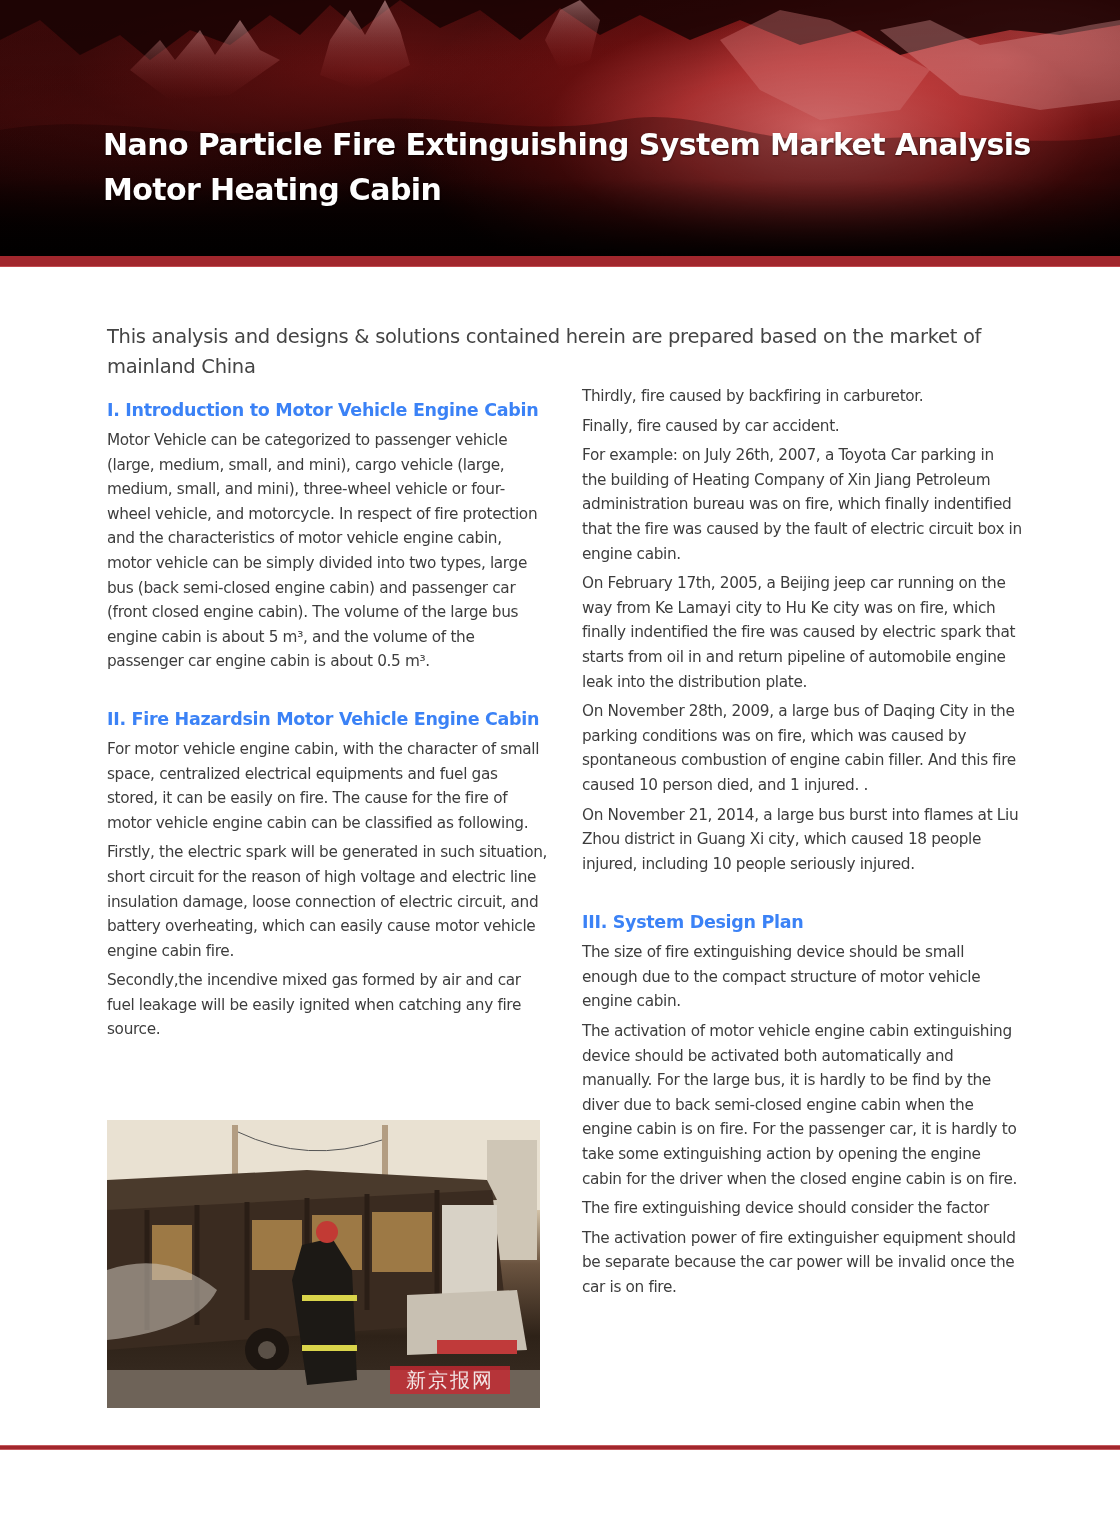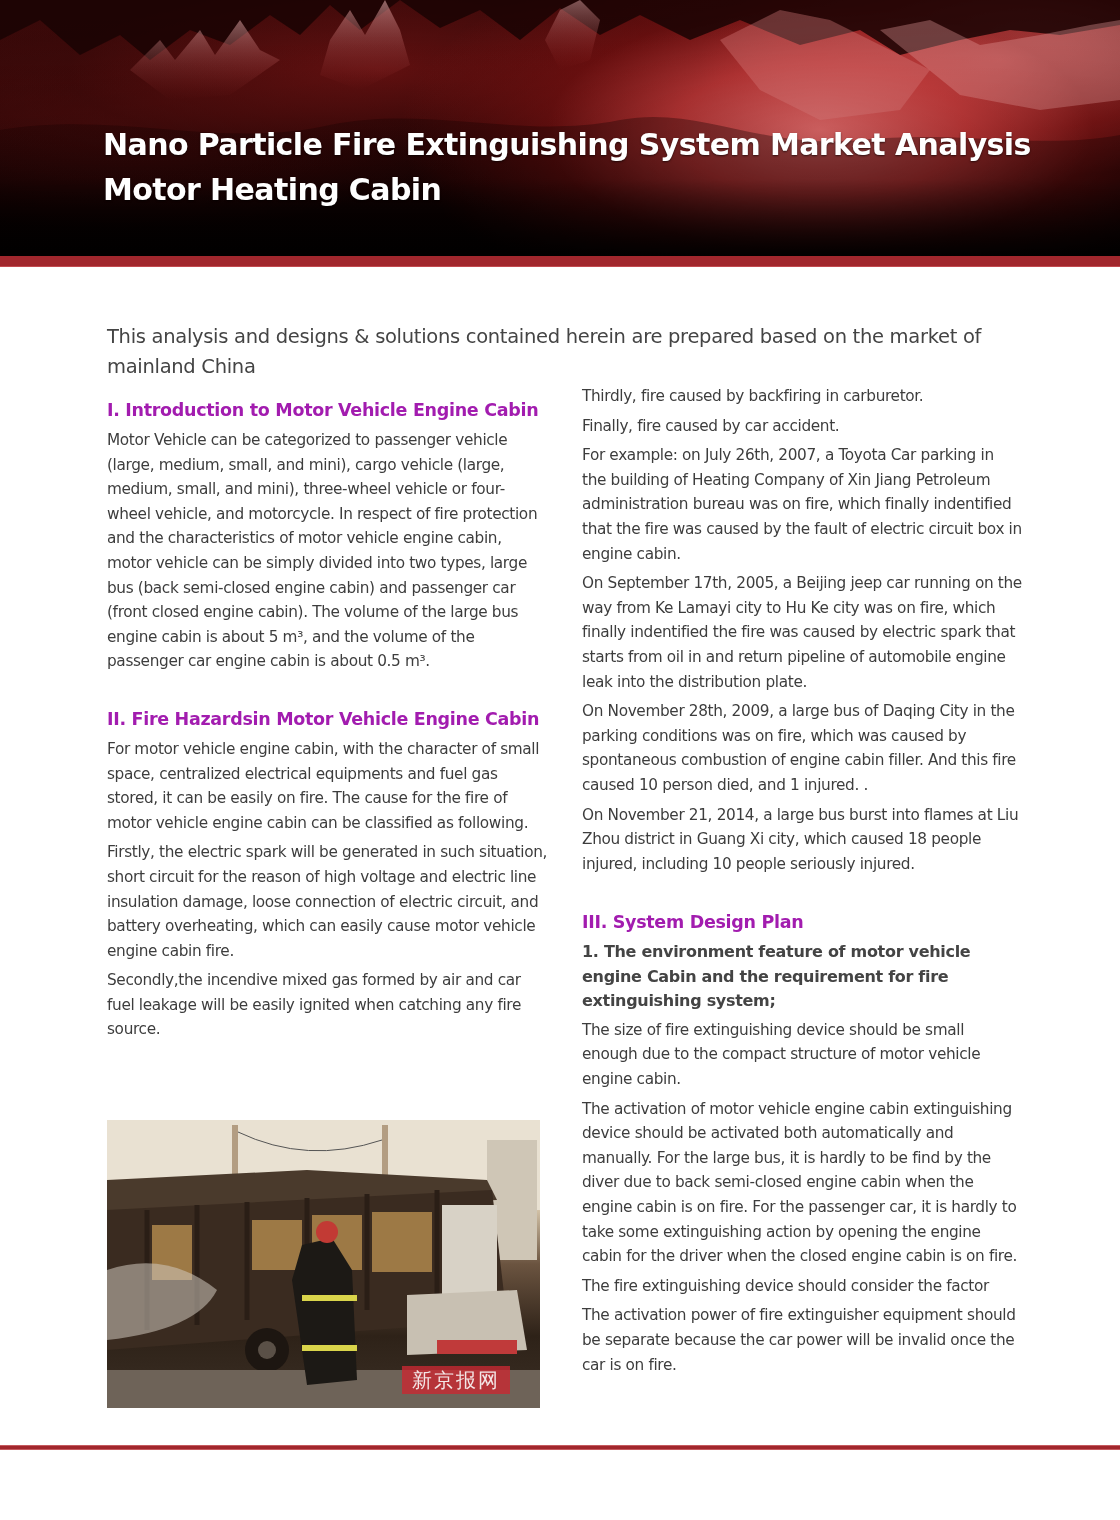--- a/index.html
+++ b/index.html
@@ -38,21 +38,21 @@
     position: absolute; left: 107px; top: 322px; width: 930px;
     font-weight: normal; font-size: 19.5px; line-height: 30px;
     color: #444444; letter-spacing: -0.3px;
   }
   
   .col { position: absolute; width: 440px; }
   .col-left { left: 107px; top: 396px; }
   .col-right { left: 582px; top: 384px; }
   h2.sec {
     margin: 0 0 4px 0; font-size: 17.5px; line-height: 28px;
-    font-weight: bold; color: #a21caf; letter-spacing: -0.3px;
+    font-weight: bold; color: #3b82f6; letter-spacing: -0.3px;
   }
   h3.sub {
     margin: 0 0 4px 0; font-size: 16px; line-height: 24.5px;
     font-weight: bold; color: #444444; letter-spacing: -0.3px;
   }
   p.txt {
     margin: 0 0 5px 0; font-size: 15.3px; line-height: 24.6px;
     color: #3d3d3d; letter-spacing: -0.35px;
   }
   .gap { height: 26px; }
@@ -61,21 +61,21 @@
   .photo {
     position: absolute; left: 107px; top: 1120px; width: 433px; height: 288px;
     overflow: hidden;
     background: linear-gradient(180deg, #e6dccb 0%, #d9c9ae 30%, #6b5440 50%, #2e2218 75%, #3b2f25 100%);
   }
   .photo svg { position: absolute; left: 0; top: 0; }
   .watermark {
     position: absolute; right: 30px; bottom: 14px;
     background: rgba(200,40,50,0.8); color: #f3e6e6;
     font-family: "DejaVu Serif", serif; font-size: 20px; line-height: 28px;
-    padding: 0 10px; letter-spacing: 2px;
+    padding: 0 16px; letter-spacing: 2px;
   }
   
   .footer-rule {
     position: absolute; left: 0; top: 1445px; width: 1120px; height: 5px;
     background: #a1272d; border-top: 1px solid #c55a5e; border-bottom: 1px solid #c55a5e;
     box-sizing: border-box;
   }
 </style>
 </head>
 <body>
@@ -156,25 +156,24 @@
     <rect x="195" y="175" width="55" height="6" fill="#d9d44a"></rect>
     <rect x="195" y="225" width="55" height="6" fill="#d9d44a"></rect>
   </svg>
   <div class="watermark">新京报网</div>
 </div>
 
 <div class="col col-right">
   <p class="txt">Thirdly, fire caused by backfiring in carburetor.</p>
   <p class="txt">Finally, fire caused by car accident.</p>
   <p class="txt">For example: on July 26th, 2007, a Toyota Car parking in the building of Heating Company of Xin Jiang Petroleum administration bureau was on fire, which finally indentified that the fire was caused by the fault of electric circuit box in engine cabin.</p>
-  <p class="txt">On September 17th, 2005, a Beijing jeep car running on the way from Ke Lamayi city to Hu Ke city was on fire, which finally indentified the fire was caused by electric spark that starts from oil in and return pipeline of automobile engine leak into the distribution plate.</p>
+  <p class="txt">On February 17th, 2005, a Beijing jeep car running on the way from Ke Lamayi city to Hu Ke city was on fire, which finally indentified the fire was caused by electric spark that starts from oil in and return pipeline of automobile engine leak into the distribution plate.</p>
   <p class="txt">On November 28th, 2009, a large bus of Daqing City in the parking conditions was on fire, which was caused by spontaneous combustion of engine cabin filler. And this fire caused 10 person died, and 1 injured. .</p>
   <p class="txt">On November 21, 2014, a large bus burst into flames at Liu Zhou district in Guang Xi city, which caused 18 people injured, including 10 people seriously injured.</p>
   <div class="gap-s"></div>
   <h2 class="sec">III. System Design Plan</h2>
-  <h3 class="sub">1. The environment feature of motor vehicle engine Cabin and the requirement for fire extinguishing system;</h3>
   <p class="txt">The size of fire extinguishing device should be small enough due to the compact structure of motor vehicle engine cabin.</p>
   <p class="txt">The activation of motor vehicle engine cabin extinguishing device should be activated both automatically and manually. For the large bus, it is hardly to be find by the diver due to back semi-closed engine cabin when the engine cabin is on fire. For the passenger car, it is hardly to take some extinguishing action by opening the engine cabin for the driver when the closed engine cabin is on fire.</p>
   <p class="txt">The fire extinguishing device should consider the factor</p>
   <p class="txt">The activation power of fire extinguisher equipment should be separate because the car power will be invalid once the car is on fire.</p>
 </div>
 
 <div class="footer-rule"></div>
 
 </body></html>

